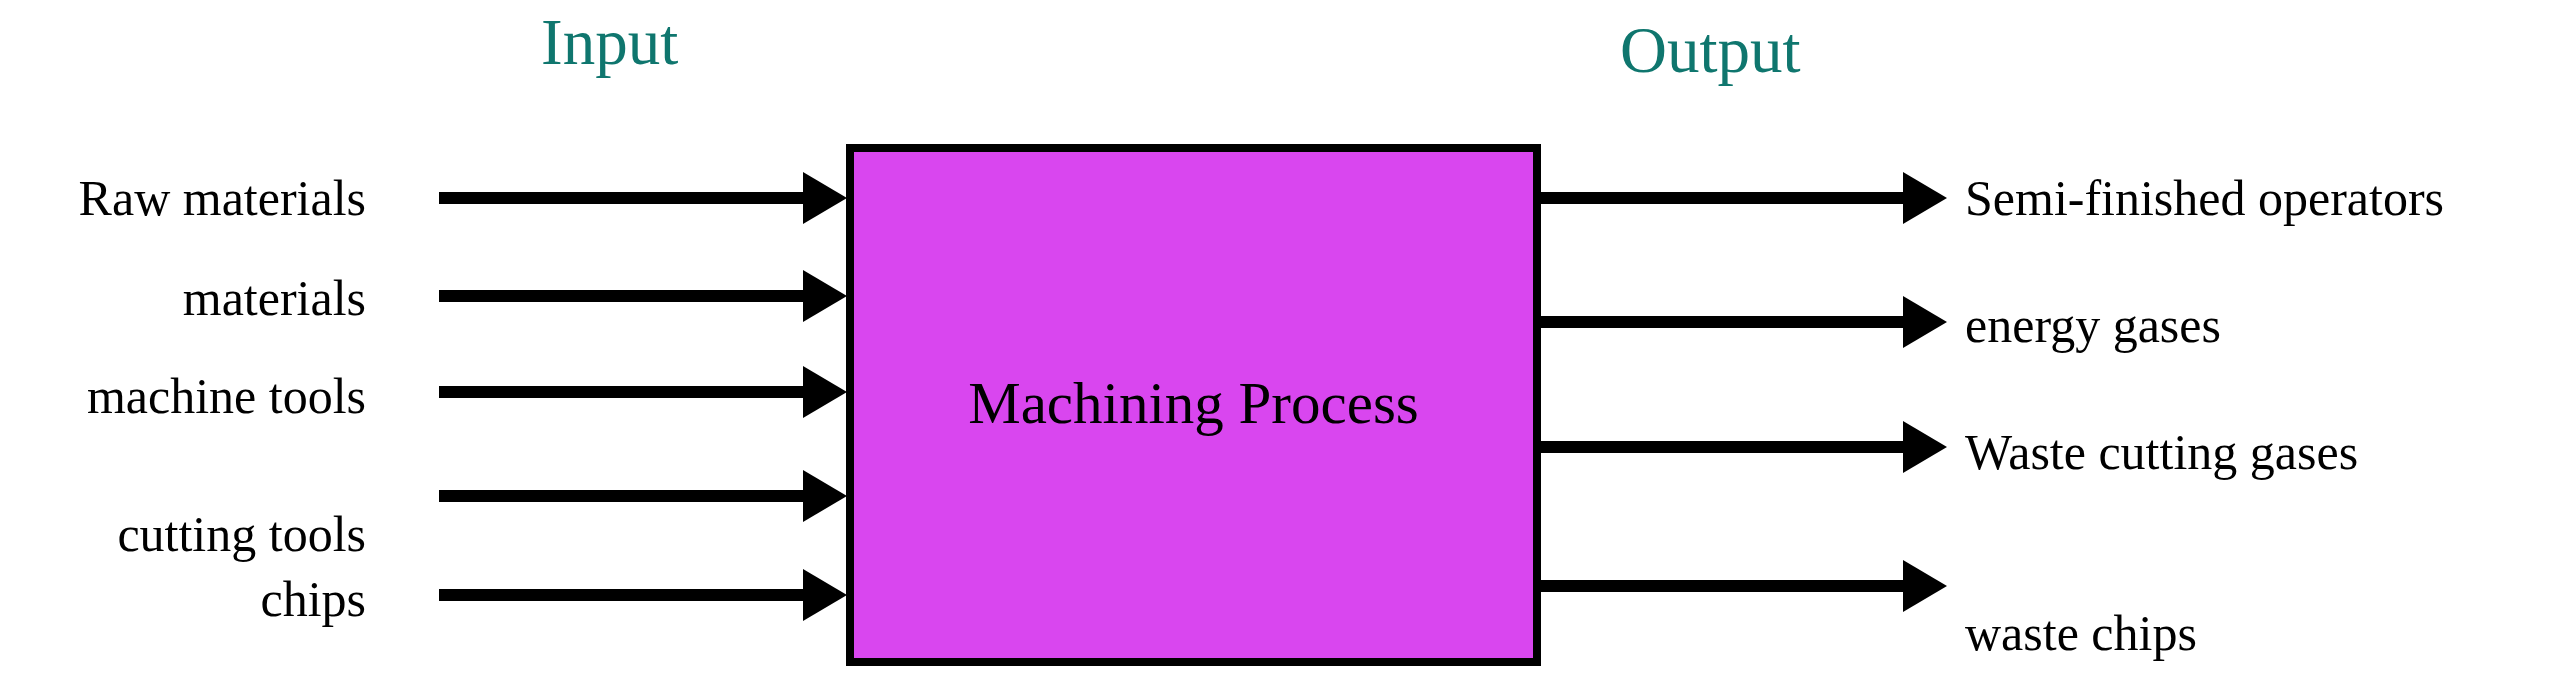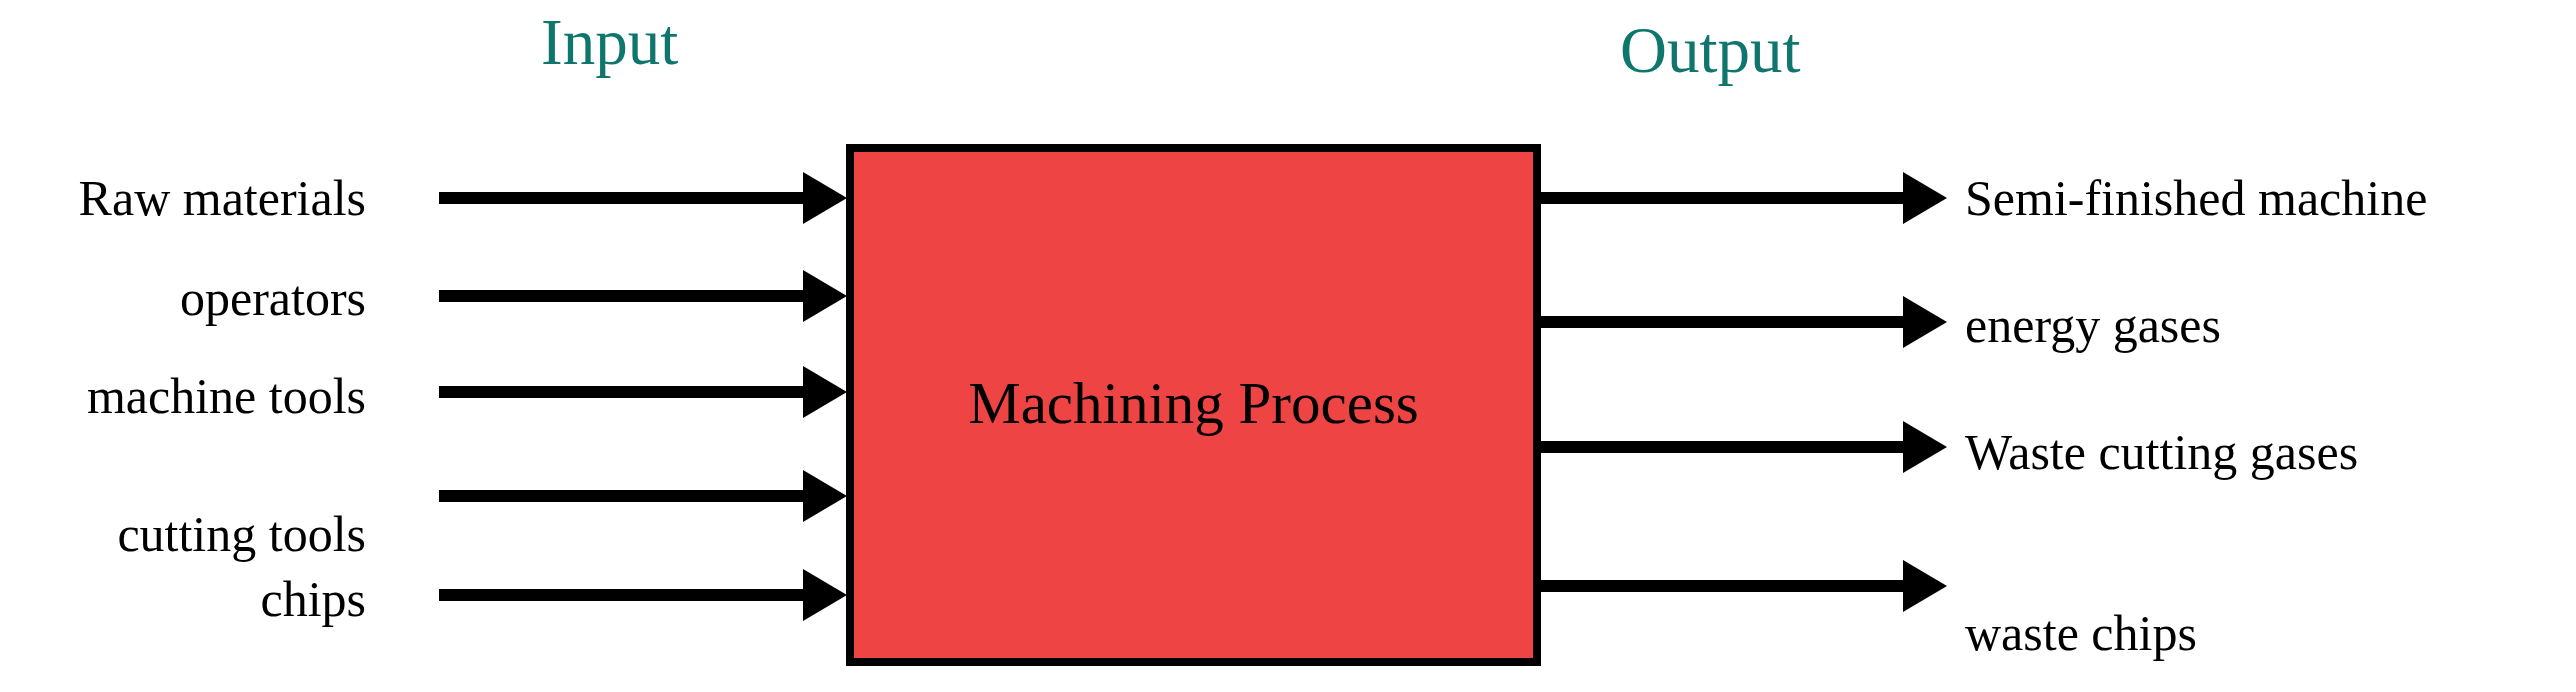--- a/index.html
+++ b/index.html
@@ -32,21 +32,21 @@
 
   
   #process-box {
     position: absolute;
     left: 846px;
     top: 144px;
     width: 695px;
     height: 522px;
     border: 8px solid #000000;
     box-sizing: border-box;
-    background: #ef4444;
+    background: #d946ef;
   }
   #process-box-label {
     position: absolute;
     left: 0;
     right: 0;
     top: 50%;
     transform: translateY(-52%);
     text-align: center;
     font-size: 59px;
     line-height: 1;
@@ -96,21 +96,21 @@
 <body>
 
 <div id="canvas">
 
   <div class="heading" id="heading-input">Input</div>
 
   <div class="heading" id="heading-output">Output</div>
 
   <div class="label left" style="top:198px;">Raw materials</div>
 
-  <div class="label left" style="top:298px;">operators</div>
+  <div class="label left" style="top:298px;">materials</div>
 
   <div class="label left" style="top:396px;">machine tools</div>
 
   <div class="label left" style="top:498px;margin-top:36px;">cutting tools</div>
 
   <div class="label left" style="top:599px;">chips</div>
 
   <div class="arrow" style="left:439px; width:366px; top:198px;"></div>
   <div class="arrow" style="left:439px; width:366px; top:296px;"></div>
   <div class="arrow" style="left:439px; width:366px; top:392px;"></div>
@@ -119,21 +119,21 @@
 
   <div id="process-box">
     <div id="process-box-label">Machining Process</div>
   </div>
 
   <div class="arrow" style="left:1541px; width:364px; top:198px;"></div>
   <div class="arrow" style="left:1541px; width:364px; top:322px;"></div>
   <div class="arrow" style="left:1541px; width:364px; top:447px;"></div>
   <div class="arrow" style="left:1541px; width:364px; top:586px;"></div>
 
-  <div class="label right" style="top:198px;">Semi-finished machine</div>
+  <div class="label right" style="top:198px;">Semi-finished operators</div>
 
   <div class="label right" style="top:325px;">energy gases</div>
 
   <div class="label right" style="top:452px;">Waste cutting gases</div>
 
   <div class="label right" style="top:589px;margin-top:44px;">waste chips</div>
 
 </div>
 
 

